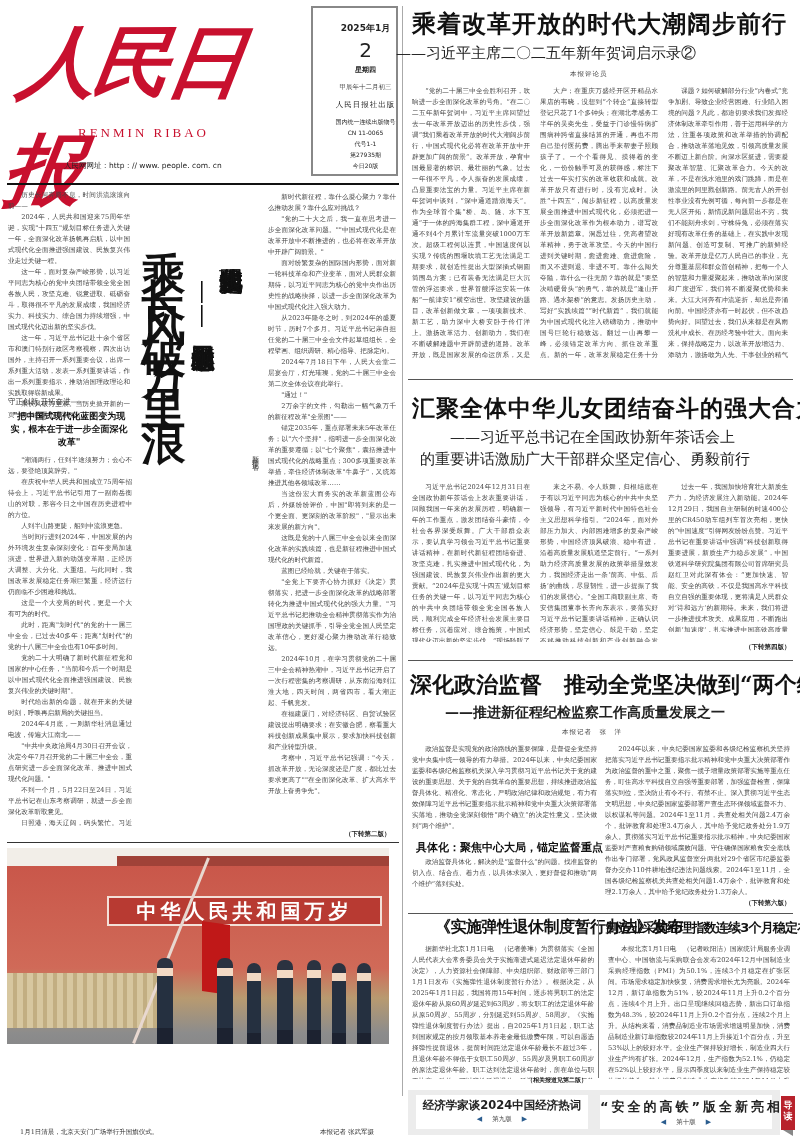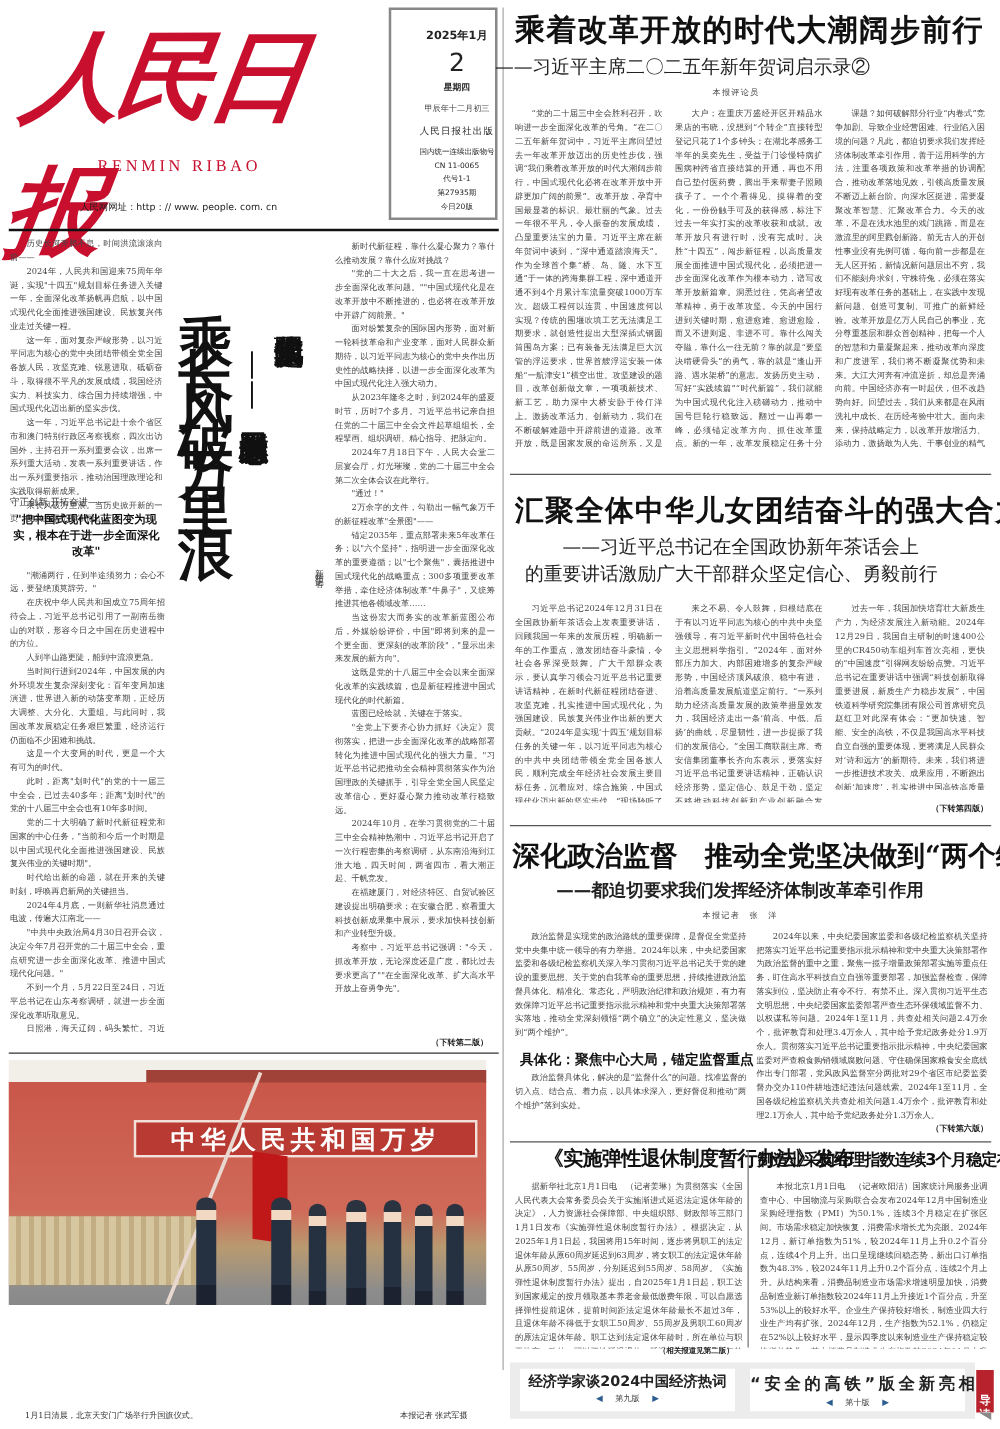--- a/index.html
+++ b/index.html
@@ -38,21 +38,21 @@
   .flag { left: 195px; top: 75px; width: 28px; height: 70px; background: #c01818; transform: skewY(8deg); }
   .pole { left: 200px; top: 10px; width: 3px; height: 200px; background: #e8d8d0; transform: rotate(22deg); transform-origin: top; }
   .caption { font-size: 6.5px; color: #333; }
 
   .sub-h { font-family: "DejaVu Sans", sans-serif; font-weight: bold; color: #111; }
   .navbar { left: 408px; top: 1090px; width: 372px; height: 45px; background: #ececec; }
   .navbox { background: #fff; height: 34px; top: 5px; text-align: center; }
   .navbox .t { font-family: "DejaVu Sans", sans-serif; font-weight: bold; font-size: 13px; color: #222; margin-top: 3px; white-space: nowrap; }
   .navbox .p { font-size: 6.5px; color: #444; margin-top: 2px; }
   .navbox .arr { color: #2b5d8f; font-size: 7px; margin: 0 8px; cursor: pointer; }
-  .guide { left: 781px; top: 1096px; width: 14px; height: 34px; background: #b8222c; color: #fff; font-family: "DejaVu Sans", sans-serif; font-weight: bold; font-size: 9px; line-height: 11px; text-align: center; padding-top: 20px; }
+  .guide { left: 781px; top: 1096px; width: 14px; height: 34px; background: #b8222c; color: #fff; font-family: "DejaVu Sans", sans-serif; font-weight: bold; font-size: 9px; line-height: 11px; text-align: center; padding-top: 4px; }
   .guide:after { content: ""; position: absolute; left: 2px; bottom: -6px; border-top: 6px solid #888; border-left: 10px solid transparent; }
 </style>
 </head>
 <body>
 
 <div class="abs logo">人民日报</div>
 <div class="abs pinyin">RENMIN RIBAO</div>
 <div class="abs url sans">人民网网址：http：// www. people. com. cn</div>
 
 <div class="abs datebox">
@@ -172,21 +172,21 @@
     <p>来之不易、令人鼓舞，归根结底在于有以习近平同志为核心的中共中央坚强领导，有习近平新时代中国特色社会主义思想科学指引。”2024年，面对外部压力加大、内部困难增多的复杂严峻形势，中国经济顶风破浪、稳中有进，沿着高质量发展航道坚定前行。“一系列助力经济高质量发展的政策举措显效发力，我国经济走出一条‘前高、中低、后扬’的曲线，尽显韧性，进一步提振了我们的发展信心。”全国工商联副主席、奇安信集团董事长齐向东表示，要落实好习近平总书记重要讲话精神，正确认识经济形势，坚定信心、鼓足干劲，坚定不移推动科技创新和产业创新融合发展，为推动中国经济持续回升向好提供更多助力。</p>
   </div>
 <div class="abs txt" style="left:668px; top:482px; width:120px; height:150px;">
     <p>过去一年，我国加快培育壮大新质生产力，为经济发展注入新动能。2024年12月29日，我国自主研制的时速400公里的CR450动车组列车首次亮相，更快的“中国速度”引得网友纷纷点赞。习近平总书记在重要讲话中强调“科技创新取得重要进展，新质生产力稳步发展”，中国铁道科学研究院集团有限公司首席研究员赵红卫对此深有体会：“更加快速、智能、安全的高铁，不仅是我国高水平科技自立自强的重要体现，更将满足人民群众对‘诗和远方’的新期待。未来，我们将进一步推进技术攻关、成果应用，不断跑出创新‘加速度’，扎实推进中国高铁高质量发展。”</p>
   </div>
 <div class="abs" style="left:725px; top:643px; font-size:6.5px; font-weight:bold; color:#222;margin-left:20px;">（下转第四版）</div>
 
 <div class="abs" style="left:408px; top:660px; width:385px; height:1px; background:#555;"></div>
 
 <div class="abs h-sub" style="left:410px; top:670px; font-size:22px; font-weight:bold; color:#111;">深化政治监督　推动全党坚决做到“两个维护”</div>
-<div class="abs sans" style="left:445px; top:704px; font-size:14px; font-weight:bold; color:#222; white-space:nowrap;">——都迫切要求我们发挥经济体制改革牵引作用</div>
+<div class="abs sans" style="left:445px; top:704px; font-size:14px; font-weight:bold; color:#222; white-space:nowrap;">——推进新征程纪检监察工作高质量发展之一</div>
 <div class="abs" style="left:562px; top:728px; font-size:6.5px; color:#444; letter-spacing:1px;">本报记者　张　洋</div>
 
 <div class="abs txt" style="left:412px; top:744px; width:185px; height:95px;">
     <p>政治监督是实现党的政治路线的重要保障，是督促全党坚持党中央集中统一领导的有力举措。2024年以来，中央纪委国家监委和各级纪检监察机关深入学习贯彻习近平总书记关于党的建设的重要思想、关于党的自我革命的重要思想，持续推进政治监督具体化、精准化、常态化，严明政治纪律和政治规矩，有力有效保障习近平总书记重要指示批示精神和党中央重大决策部署落实落地，推动全党深刻领悟“两个确立”的决定性意义，坚决做到“两个维护”。</p>
   </div>
 <div class="abs sub-h" style="left:416px; top:840px; font-size:11px;">具体化：聚焦中心大局，锚定监督重点</div>
 <div class="abs txt" style="left:412px; top:857px; width:185px; height:45px;">
     <p>政治监督具体化，解决的是“监督什么”的问题。找准监督的切入点、结合点、着力点，以具体求深入，更好督促和推动“两个维护”落到实处。</p>
   </div>
 <div class="abs txt" style="left:605px; top:744px; width:185px; height:155px;">

